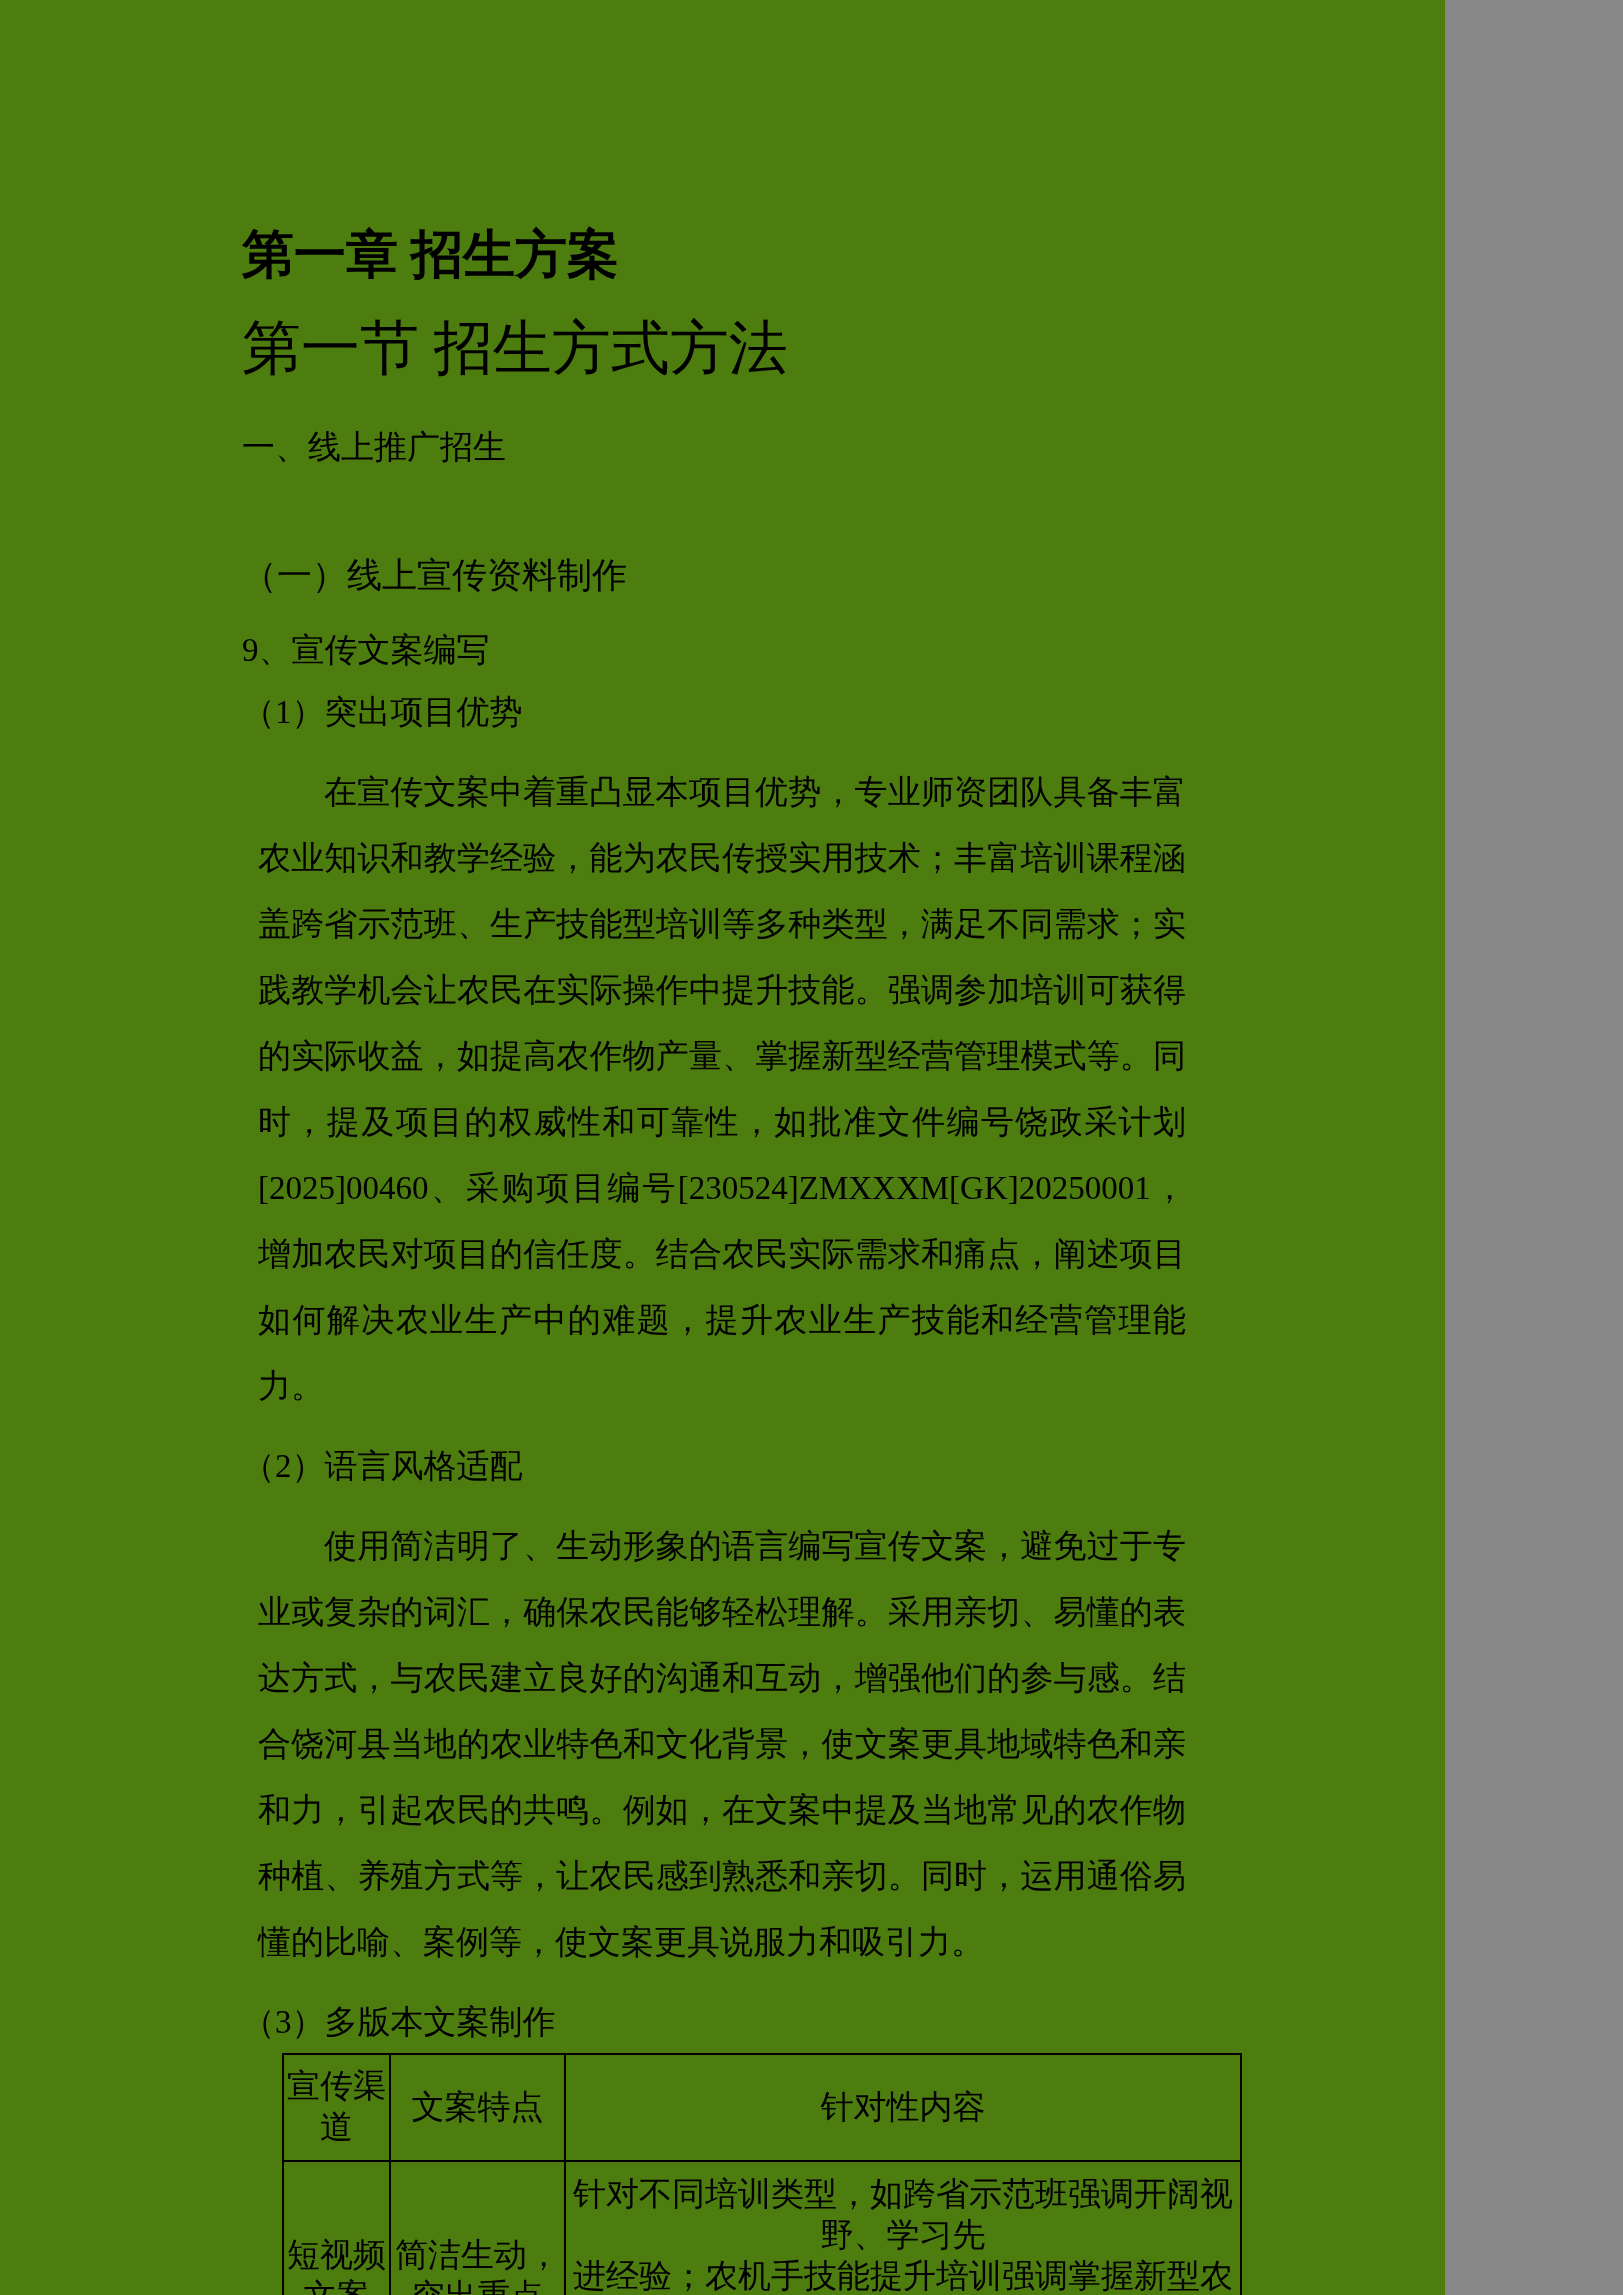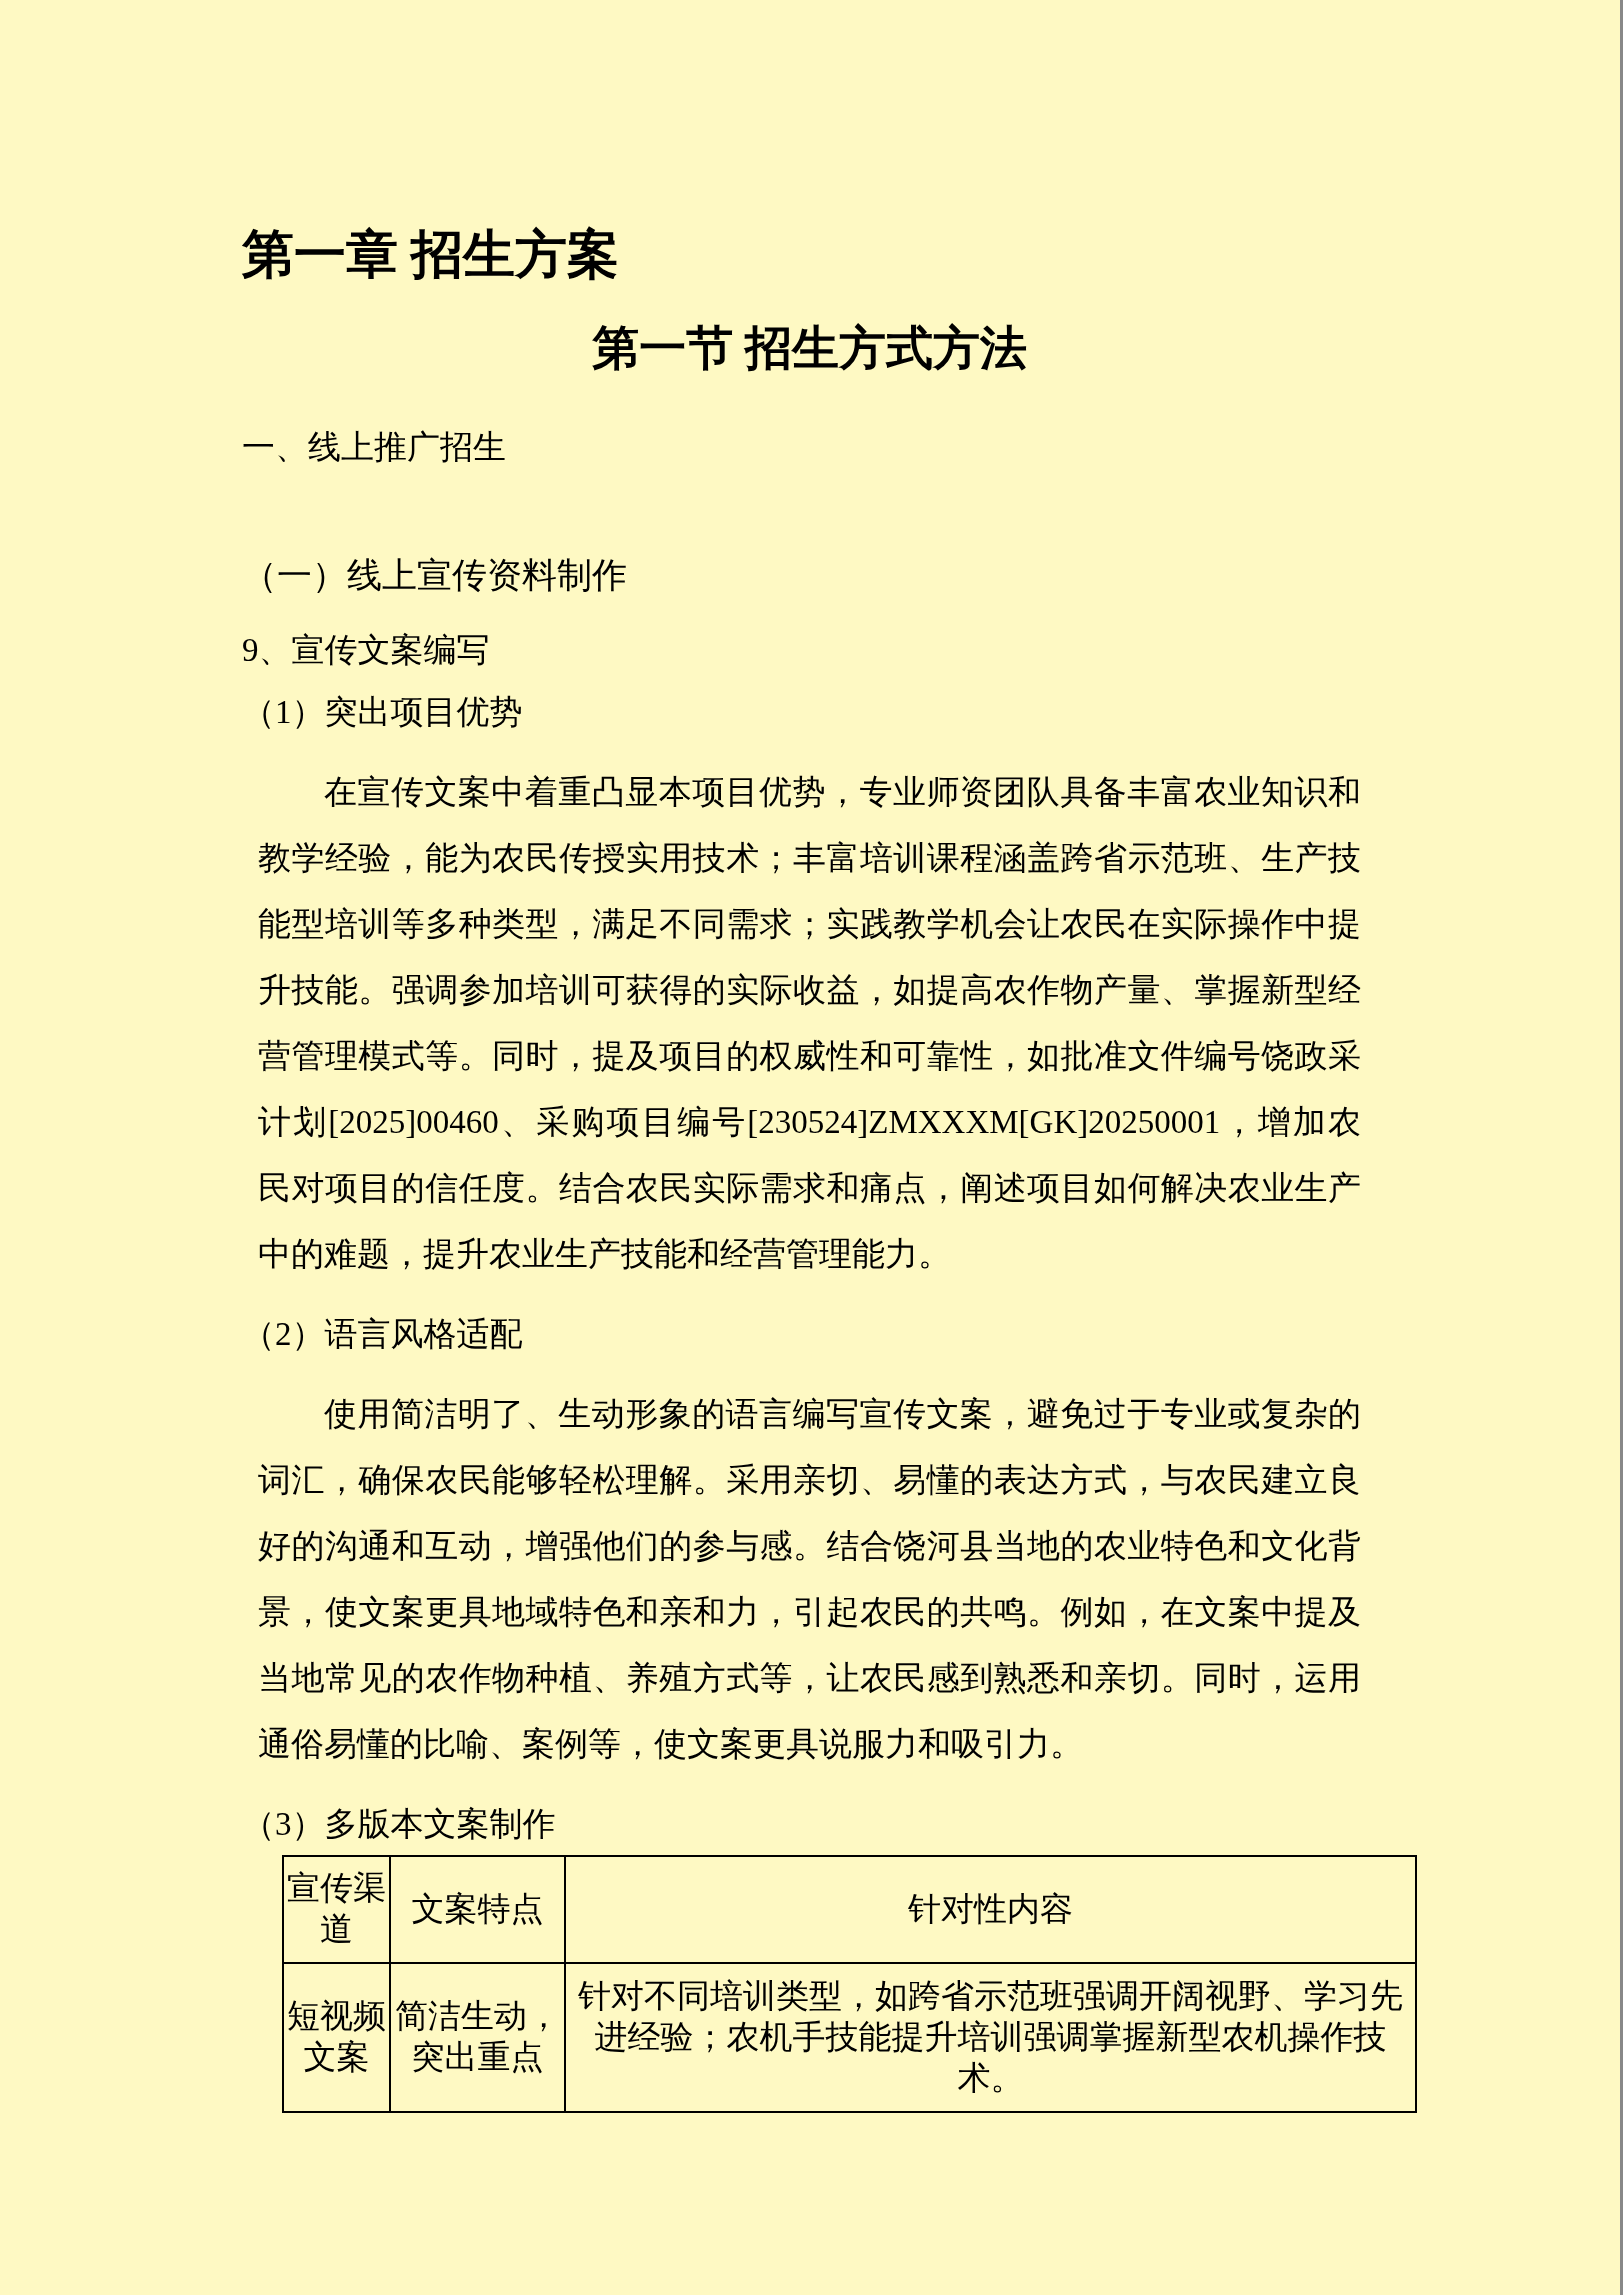--- a/index.html
+++ b/index.html
@@ -1,27 +1,27 @@
 <!DOCTYPE html>
 <html style="font-size:10.5px"><head>
 <meta charset="utf-8">
 <style>
   html,body{margin:0;padding:0;background:#888;}
   .page{
     position:relative;
-    width:1620px;height:2295px;
-    background:#fef9c3;
+    width:1445px;height:2295px;
+    background:#4d7c0f;
     box-sizing:border-box;
     padding:222px 243px 0 242px;
     font-family:"Liberation Serif","DejaVu Serif",serif;
     color:#000000;
     line-break:strict;
   }
   .h-chapter{font-size:52px;font-weight:700;line-height:65px;}
-  .h-section{font-size:47px;font-weight:700;line-height:60px;margin-top:31px;text-align:center;}
+  .h-section{font-size:59px;font-weight:400;line-height:60px;margin-top:31px;}
   .h-sub1{font-size:33px;font-weight:400;line-height:54px;margin-top:42px;}
   .h-sub2{font-size:35px;font-weight:400;line-height:47px;margin-top:78px;}
   .h-sub3{font-size:33px;font-weight:400;line-height:62px;margin-top:19.6px;}
   .h-item{font-size:33px;font-weight:400;line-height:62px;}
   .body-para{
     font-size:33px;line-height:66px;
     text-align:justify;text-indent:2em;
     margin:16px;
   }
   .doc-table{

